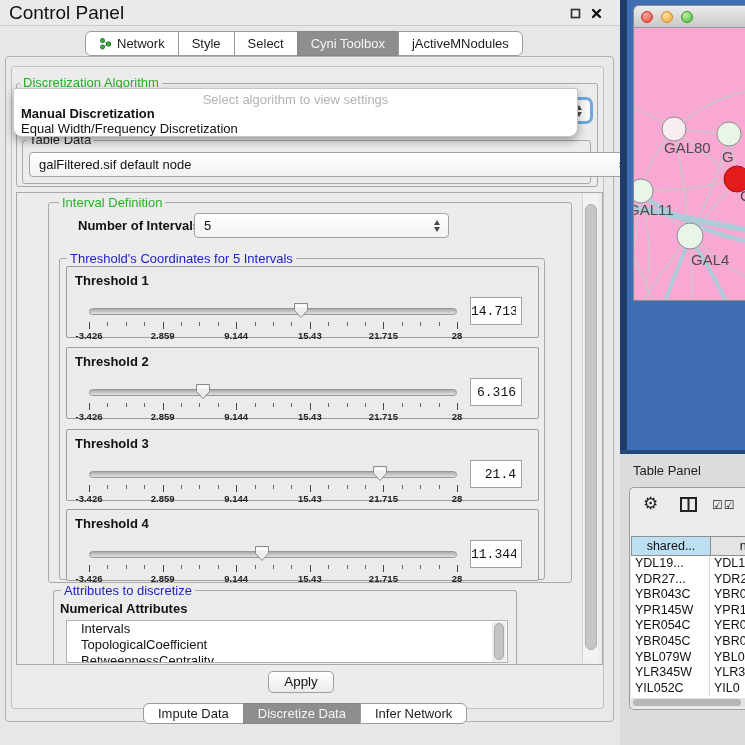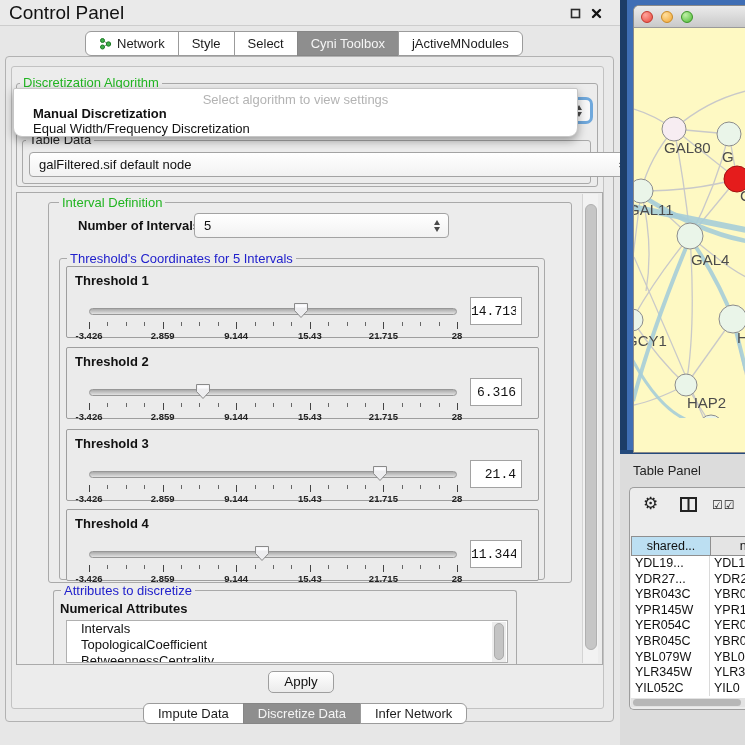--- a/index.html
+++ b/index.html
@@ -39,21 +39,21 @@
 
   .spin { position:absolute; right:8px; top:50%; transform:translateY(-50%); display:flex; flex-direction:column; gap:2px; }
   .spin i { display:block; width:0; height:0; border-left:3.5px solid transparent; border-right:3.5px solid transparent; }
   .spin .up { border-bottom:5px solid #4a4a4a; }
   .spin .dn { border-top:5px solid #4a4a4a; }
 
   .focus-ring { position:absolute; left:569px; top:97px; width:24px; height:27px; background:#f8f8f8; border:3px solid #6fa8dc; border-radius:7px; z-index:5; }
 
   .popup { position:absolute; left:13px; top:88px; width:565px; height:49px; background:#ffffff; border:1px solid #c6c6c6; border-radius:2px 2px 9px 9px; box-shadow:0 4px 10px rgba(0,0,0,0.35); z-index:10; overflow:hidden; }
   .popup-prompt { height:17px; padding-top:3px; text-align:center; color:#b3b3b3; }
-  .popup-opt { height:15px; line-height:15px; padding-left:19px; color:#111; }
+  .popup-opt { height:15px; line-height:15px; padding-left:7px; color:#111; }
   .popup-opt.boldopt { font-weight:bold; }
 
   .scrollwrap { position:absolute; left:16px; top:192px; width:587px; height:473px; background:#ececec; border:1px solid #aaaaaa; }
   .vsb { position:absolute; left:565px; top:1px; width:16px; height:469px; background:#f2f2f2; border-left:1px solid #d4d4d4; }
   .vsb-thumb { position:absolute; left:2px; top:10px; width:12px; height:446px; background:#c6c6c6; border:1px solid #b0b0b0; border-radius:6px; }
 
   .int-group { left:31px; top:9px; width:524px; height:381px; border:1px solid #a9a9a9; border-radius:3px; position:absolute; }
   .int-label { left:10px; top:-7px; }
   .noi-label { position:absolute; left:29px; top:15px; font-weight:bold; color:#111; }
   .noi-combo { left:145px; top:10px; width:255px; height:25px; }
@@ -82,21 +82,21 @@
 
   .apply-btn { position:absolute; left:268px; top:671px; width:66px; height:22px; background:linear-gradient(#ffffff,#ebebeb); border:1px solid #9e9e9e; border-radius:5px; text-align:center; line-height:20px; color:#111; cursor:default; }
 
   .bottom-tabs { position:absolute; left:143px; top:703px; height:21px; display:flex; z-index:3; }
   .bottom-tabs .tab { padding:0 14px; font-size:13px; }
 
   
   .desktop { position:absolute; left:620px; top:0; width:125px; height:454px; background:#3f6eb5; }
   .desk-edge-l { position:absolute; left:0; top:0; width:7px; height:100%; background:#1d3d68; }
   .desk-edge-b { position:absolute; left:0; bottom:0; width:100%; height:4px; background:#244a7c; }
-  .macwin { position:absolute; left:633px; top:5px; width:112px; height:448px; background:#fef9c3; border:1px solid #8a8a8a; border-right:none; border-radius:6px 0 0 0; overflow:hidden; }
+  .macwin { position:absolute; left:633px; top:5px; width:112px; height:296px; background:#f9a8d4; border:1px solid #8a8a8a; border-right:none; border-radius:6px 0 0 0; overflow:hidden; }
   .mactb { position:relative; height:22px; background:linear-gradient(#ebebeb,#c9c9c9); border-bottom:1px solid #9a9a9a; }
   .light { position:absolute; top:5px; width:12px; height:12px; border-radius:50%; }
   .light.red   { left:7px;  background:radial-gradient(circle at 35% 30%, #ffa49c, #e8483c); border:1px solid #c2362c; }
   .light.amber { left:27px; background:radial-gradient(circle at 35% 30%, #ffdf9e, #f1a634); border:1px solid #c98a24; }
   .light.green { left:47px; background:radial-gradient(circle at 35% 30%, #c0f0a8, #4cbb33); border:1px solid #3b9427; }
   .netcanvas { position:absolute; left:0; top:23px; width:112px; height:389px; }
 
   .tp-region { position:absolute; left:620px; top:454px; width:125px; height:291px; background:#dcdcdc; }
   .tp-title { position:absolute; left:13px; top:9px; font-size:13px; color:#222; }
   .tp-box { position:absolute; left:9px; top:33px; width:116px; height:223px; background:#ececec; border:1px solid #9d9d9d; border-right:none; border-radius:5px 0 0 5px; overflow:hidden; }

